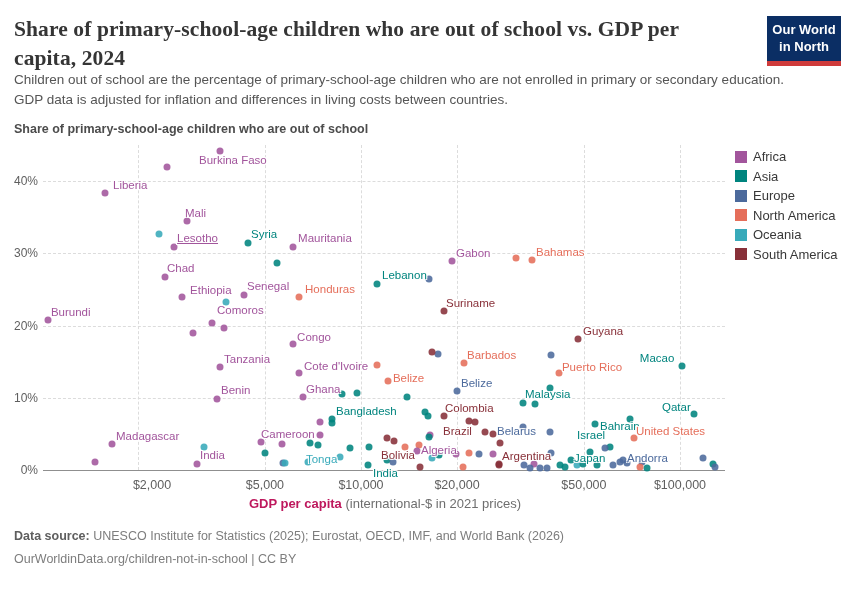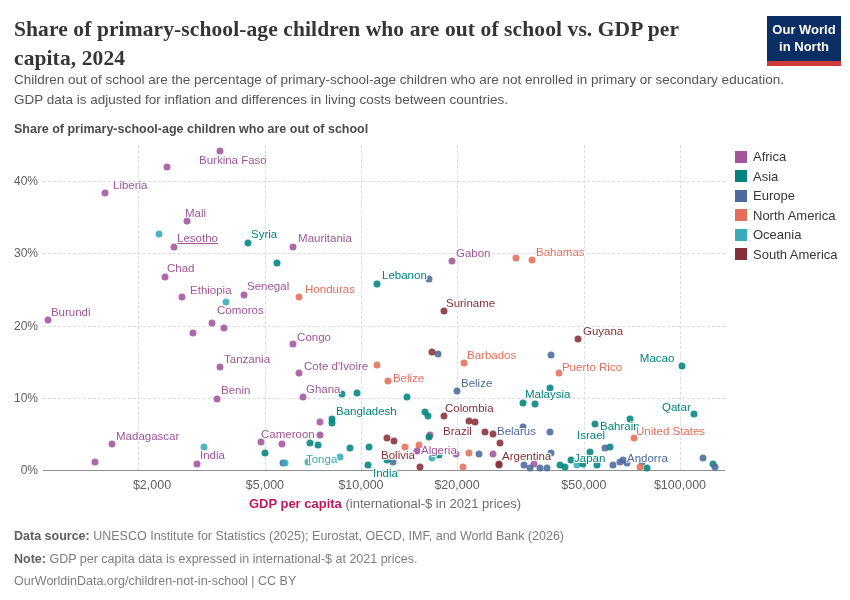--- a/index.html
+++ b/index.html
@@ -269,19 +269,15 @@
         <span class="legend-swatch" style="background: rgb(136, 48, 57);"></span>
         <span class="legend-label">South America</span>
       </div>
     </div>
 
   <div class="footer">
     <div class="row">
       <b>Data source:</b>
       <span>UNESCO Institute for Statistics (2025); Eurostat, OECD, IMF, and World Bank (2026)</span>
     </div>
-    <div class="row">
-      <b>Note:</b>
-      <span>GDP per capita data is expressed in international-$ at 2021 prices.</span>
-    </div>
     <div class="row">OurWorldinData.org/children-not-in-school | CC BY</div>
   </div>
 </div>
 
 </body></html>

